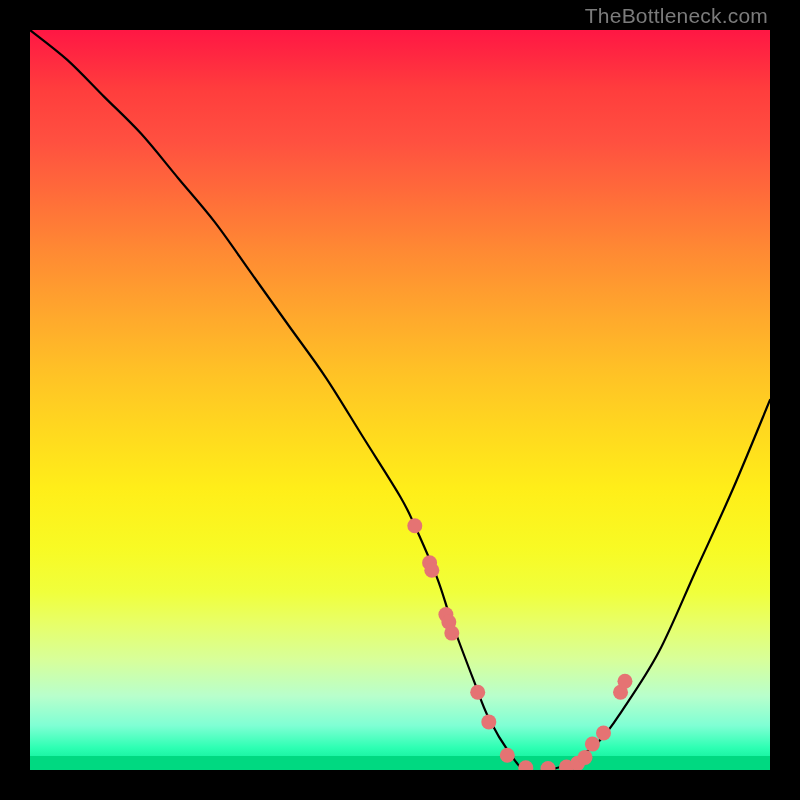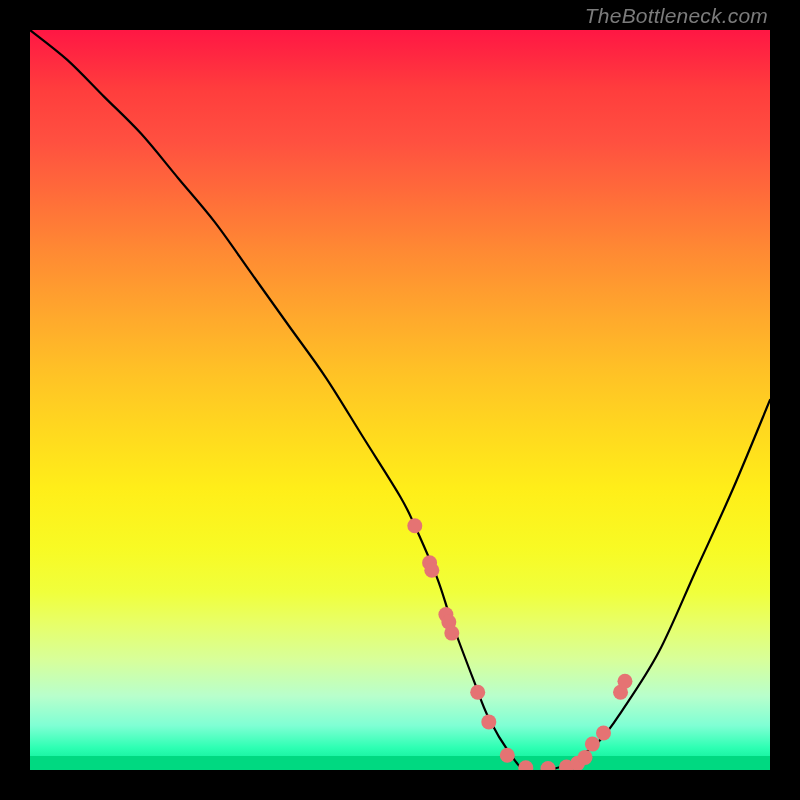--- a/index.html
+++ b/index.html
@@ -63,21 +63,20 @@
   }
   .watermark {
     position: absolute;
     top: 4px;
     right: 32px;
     color: #7b7b7b;
     font-size: 21px;
     font-weight: 500;
     letter-spacing: 0.2px;
     z-index: 5;
-    font-style: italic;
   }
   svg.curve {
     position: absolute;
     inset: 0;
   }
 </style>
 </head>
 <body>
 
 <div class="frame">

